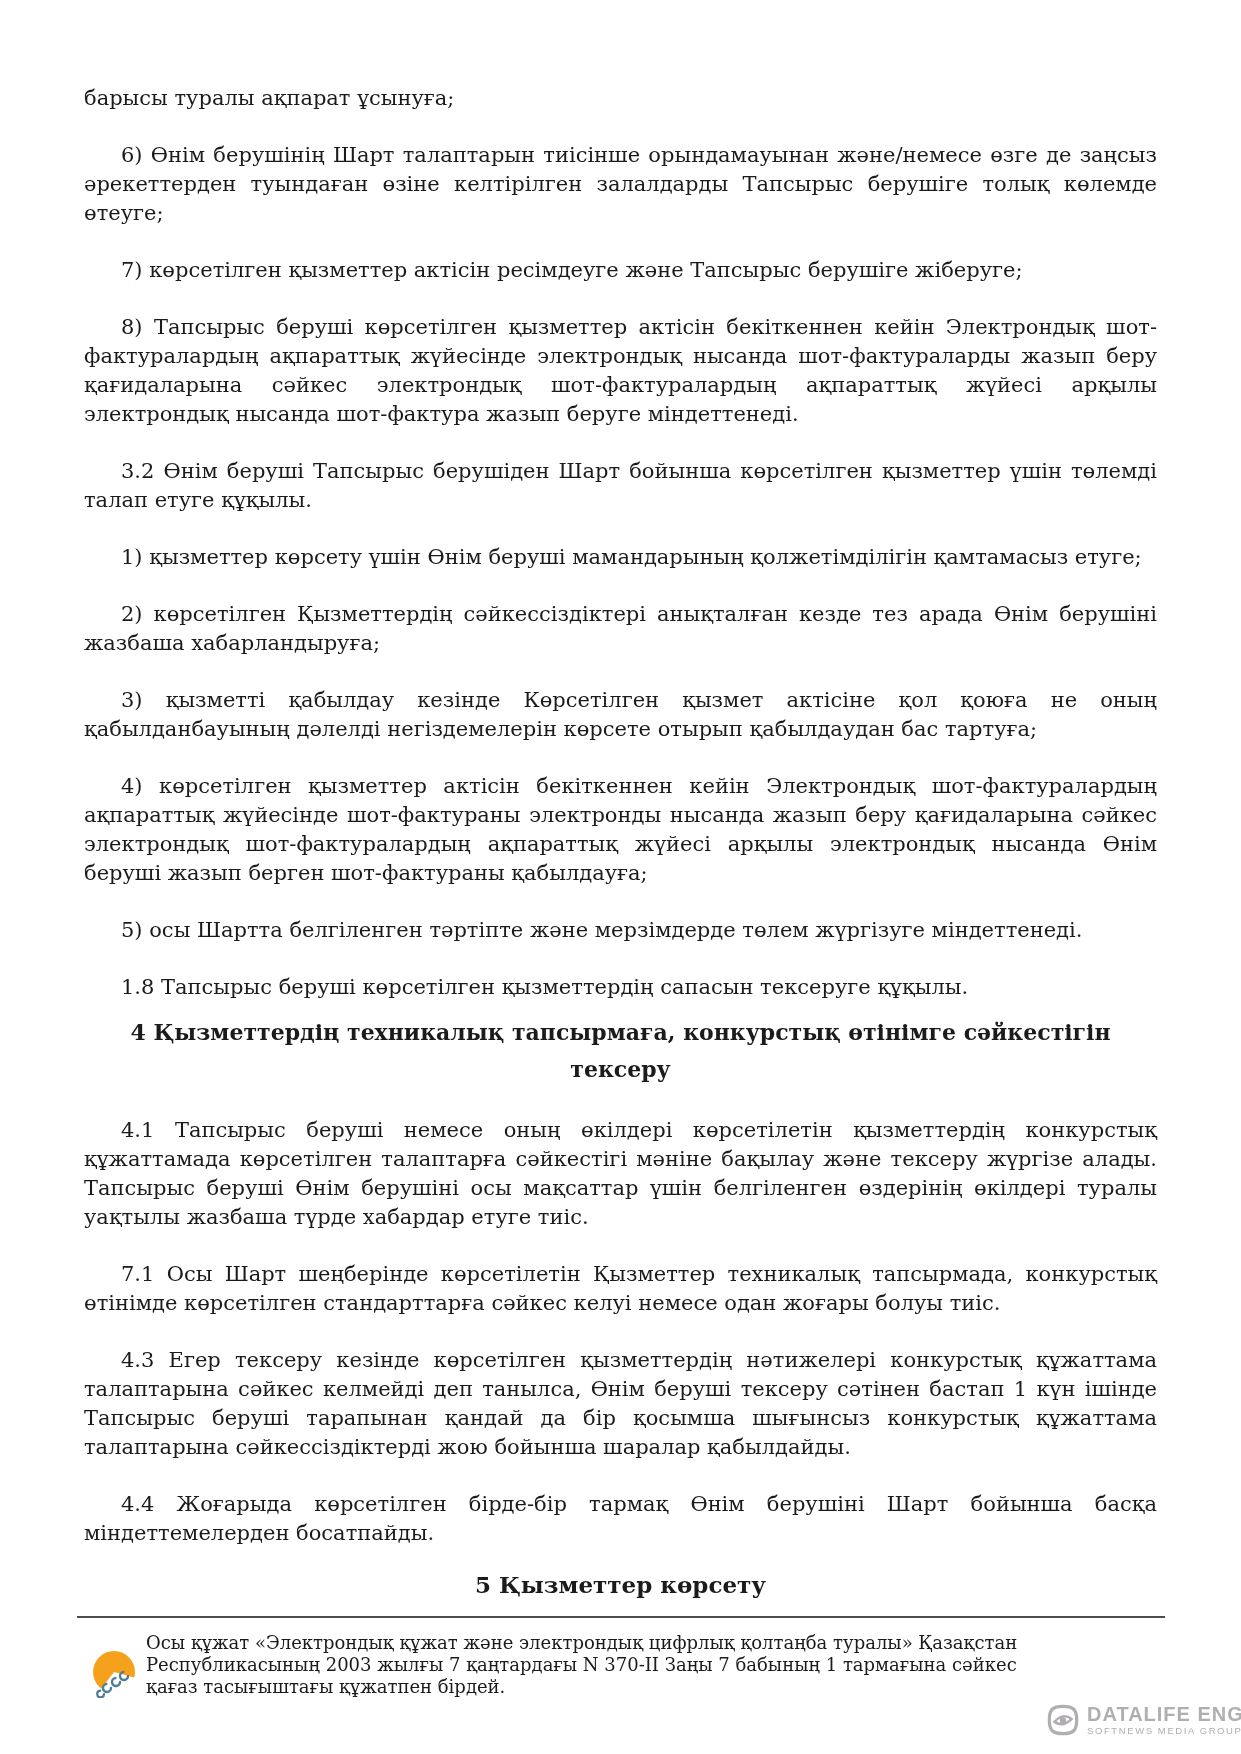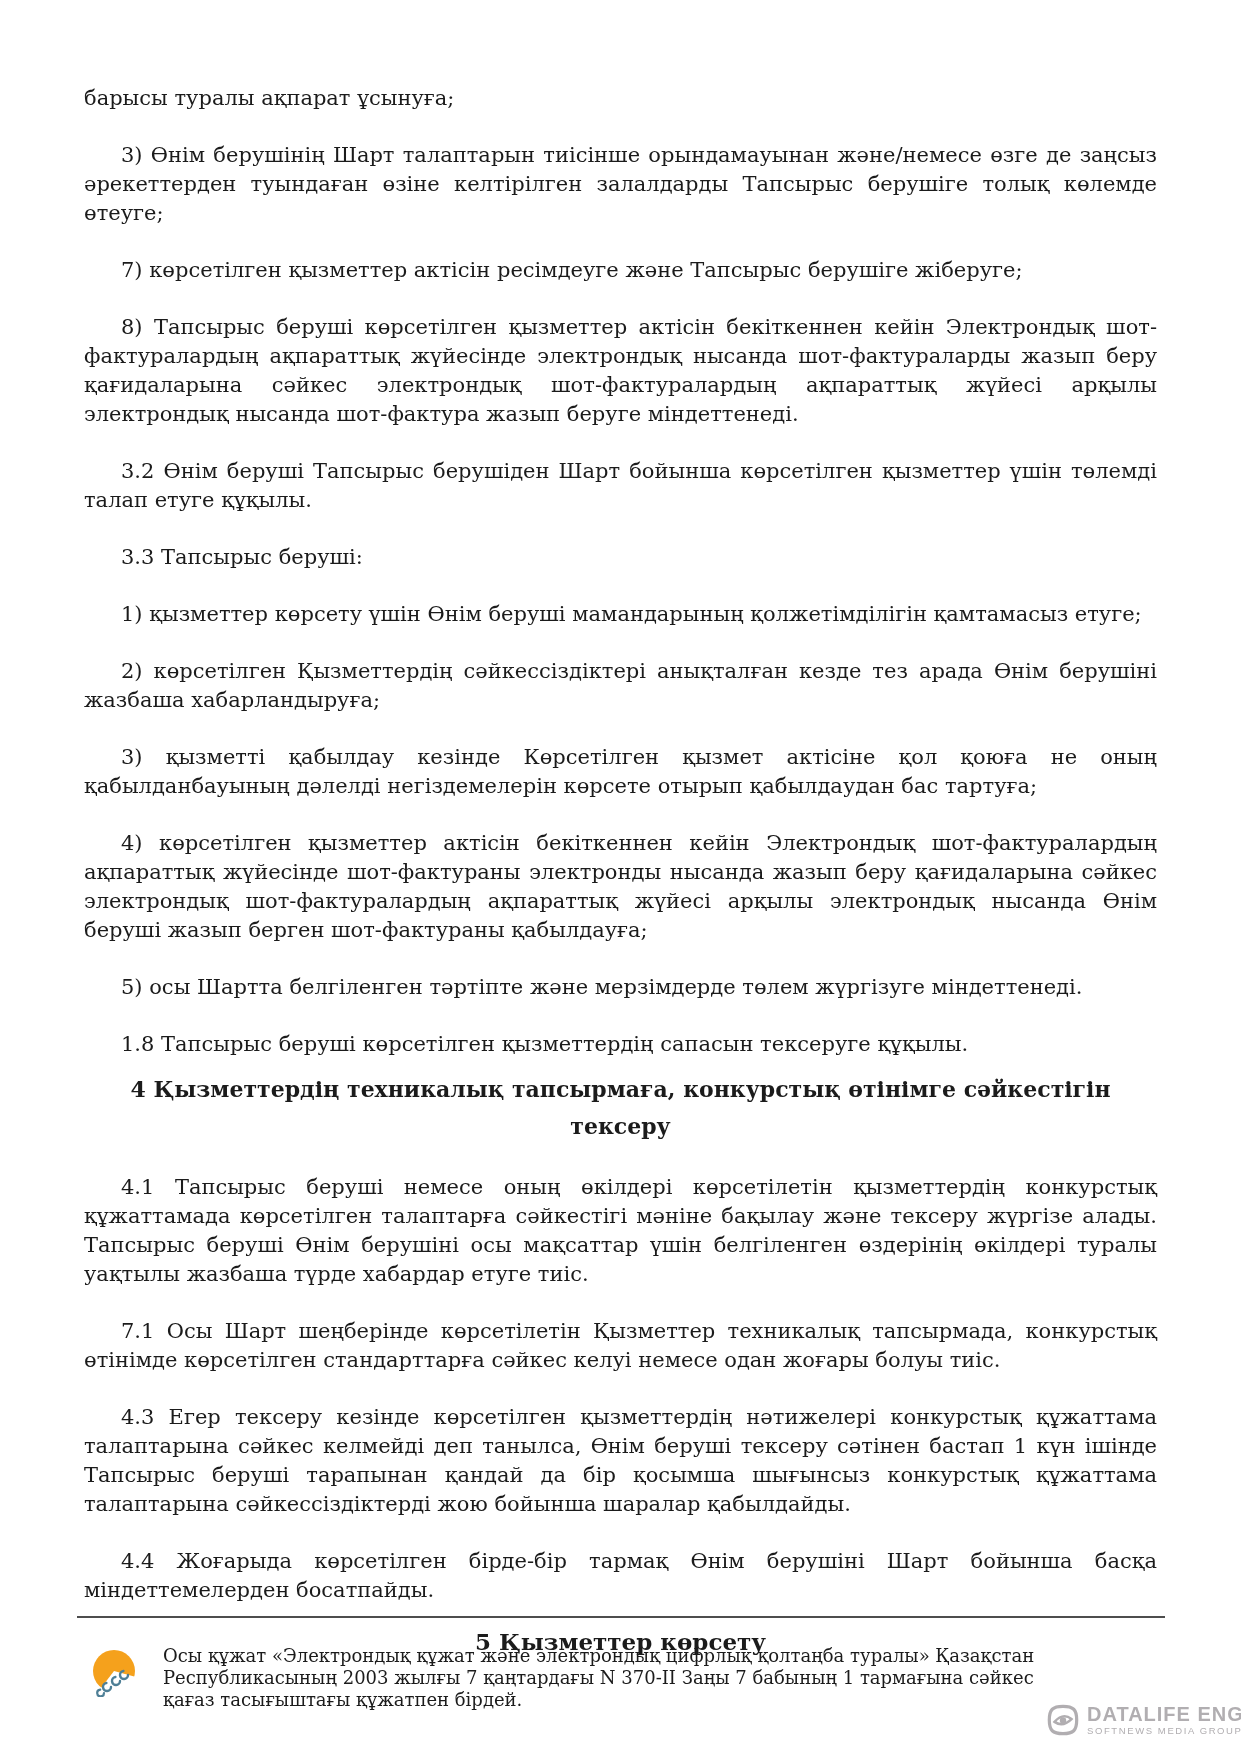--- a/index.html
+++ b/index.html
@@ -54,23 +54,22 @@
     width: 1088px;
     height: 0;
     border-top: 2px solid #4d4d4d;
   }
   .doc-footer {
     position: absolute;
     top: 1632px;
     left: 92px;
     width: 1010px;
     display: flex;
-    align-items: flex-start;
-    gap: 25px;
-    margin-top: 13px;
+    align-items: flex-end;
+    gap: 8px;
   }
   .egov-logo {
     flex: 0 0 auto;
     width: 46px;
     height: 48px;
     margin-top: 4px;
   }
   .footer-note {
     font-size: 18px;
     line-height: 22px;
@@ -110,25 +109,24 @@
   }
 </style>
 </head>
 <body>
 
 <div class="page">
 
   <div class="content">
     <p class="par intro">барысы туралы ақпарат ұсынуға;</p>
 
-    <p class="par">3) Өнім берушінің Шарт талаптарын тиісінше орындамауынан және/немесе өзге де заңсыз әрекеттерден туындаған өзіне келтірілген залалдарды Тапсырыс берушіге толық көлемде өтеуге;</p>
+    <p class="par">6) Өнім берушінің Шарт талаптарын тиісінше орындамауынан және/немесе өзге де заңсыз әрекеттерден туындаған өзіне келтірілген залалдарды Тапсырыс берушіге толық көлемде өтеуге;</p>
     <p class="par">7) көрсетілген қызметтер актісін ресімдеуге және Тапсырыс берушіге жіберуге;</p>
     <p class="par">8) Тапсырыс беруші көрсетілген қызметтер актісін бекіткеннен кейін Электрондық шот-фактуралардың ақпараттық жүйесінде электрондық нысанда шот-фактураларды жазып беру қағидаларына сәйкес электрондық шот-фактуралардың ақпараттық жүйесі арқылы электрондық нысанда шот-фактура жазып беруге міндеттенеді.</p>
     <p class="par">3.2 Өнім беруші Тапсырыс берушіден Шарт бойынша көрсетілген қызметтер үшін төлемді талап етуге құқылы.</p>
-    <p class="par">3.3 Тапсырыс беруші:</p>
     <p class="par">1) қызметтер көрсету үшін Өнім беруші мамандарының қолжетімділігін қамтамасыз етуге;</p>
     <p class="par">2) көрсетілген Қызметтердің сәйкессіздіктері анықталған кезде тез арада Өнім берушіні жазбаша хабарландыруға;</p>
     <p class="par">3) қызметті қабылдау кезінде Көрсетілген қызмет актісіне қол қоюға не оның қабылданбауының дәлелді негіздемелерін көрсете отырып қабылдаудан бас тартуға;</p>
     <p class="par">4) көрсетілген қызметтер актісін бекіткеннен кейін Электрондық шот-фактуралардың ақпараттық жүйесінде шот-фактураны электронды нысанда жазып беру қағидаларына сәйкес электрондық шот-фактуралардың ақпараттық жүйесі арқылы электрондық нысанда Өнім беруші жазып берген шот-фактураны қабылдауға;</p>
     <p class="par">5) осы Шартта белгіленген тәртіпте және мерзімдерде төлем жүргізуге міндеттенеді.</p>
     <p class="par">1.8 Тапсырыс беруші көрсетілген қызметтердің сапасын тексеруге құқылы.</p>
 
     <p class="center-heading">4 Қызметтердің техникалық тапсырмаға, конкурстық өтінімге сәйкестігін тексеру</p>
 
     <p class="par">4.1 Тапсырыс беруші немесе оның өкілдері көрсетілетін қызметтердің конкурстық құжаттамада көрсетілген талаптарға сәйкестігі мәніне бақылау және тексеру жүргізе алады. Тапсырыс беруші Өнім берушіні осы мақсаттар үшін белгіленген өздерінің өкілдері туралы уақтылы жазбаша түрде хабардар етуге тиіс.</p>

